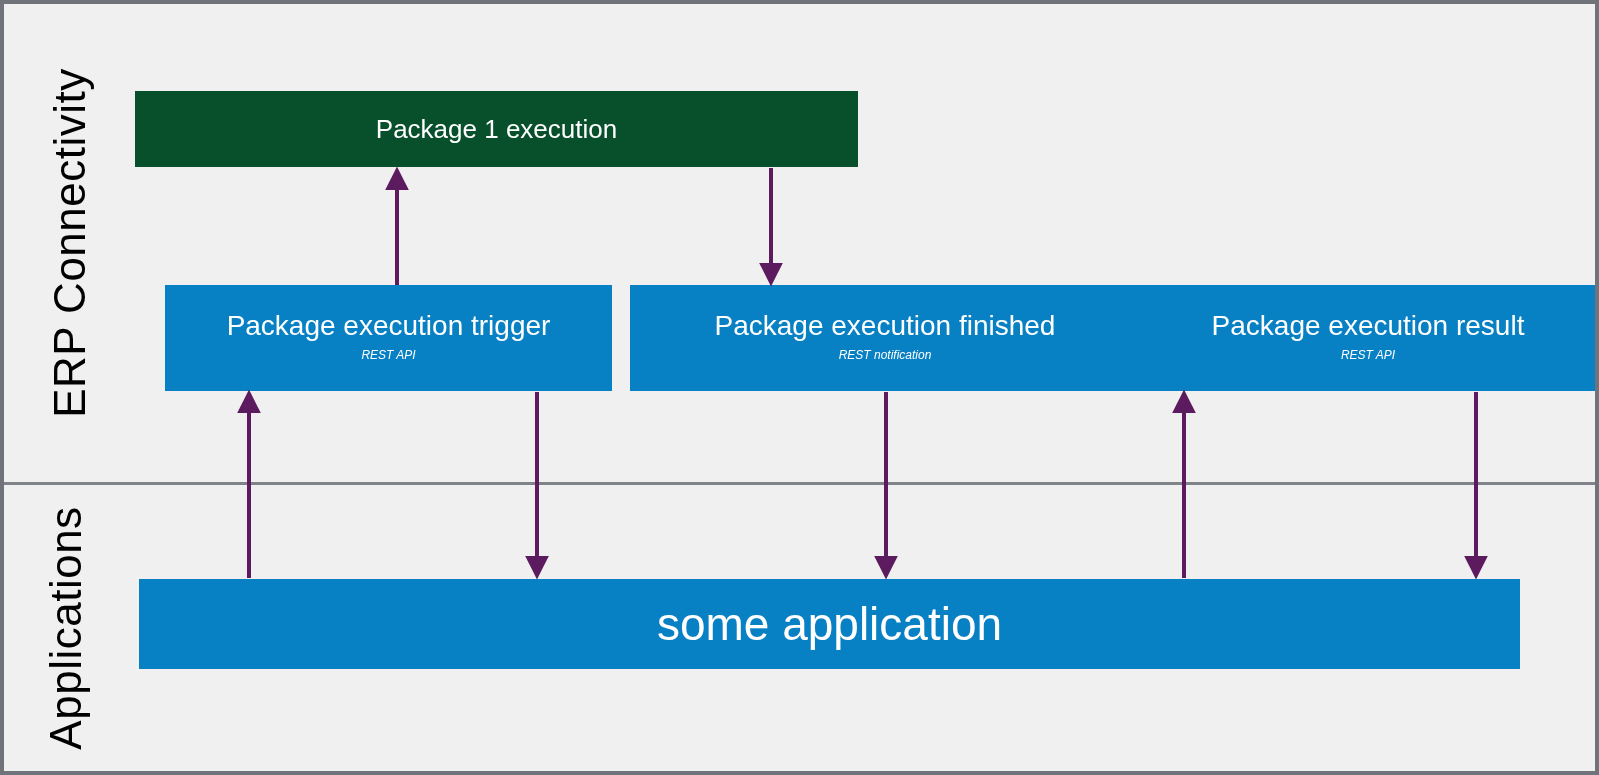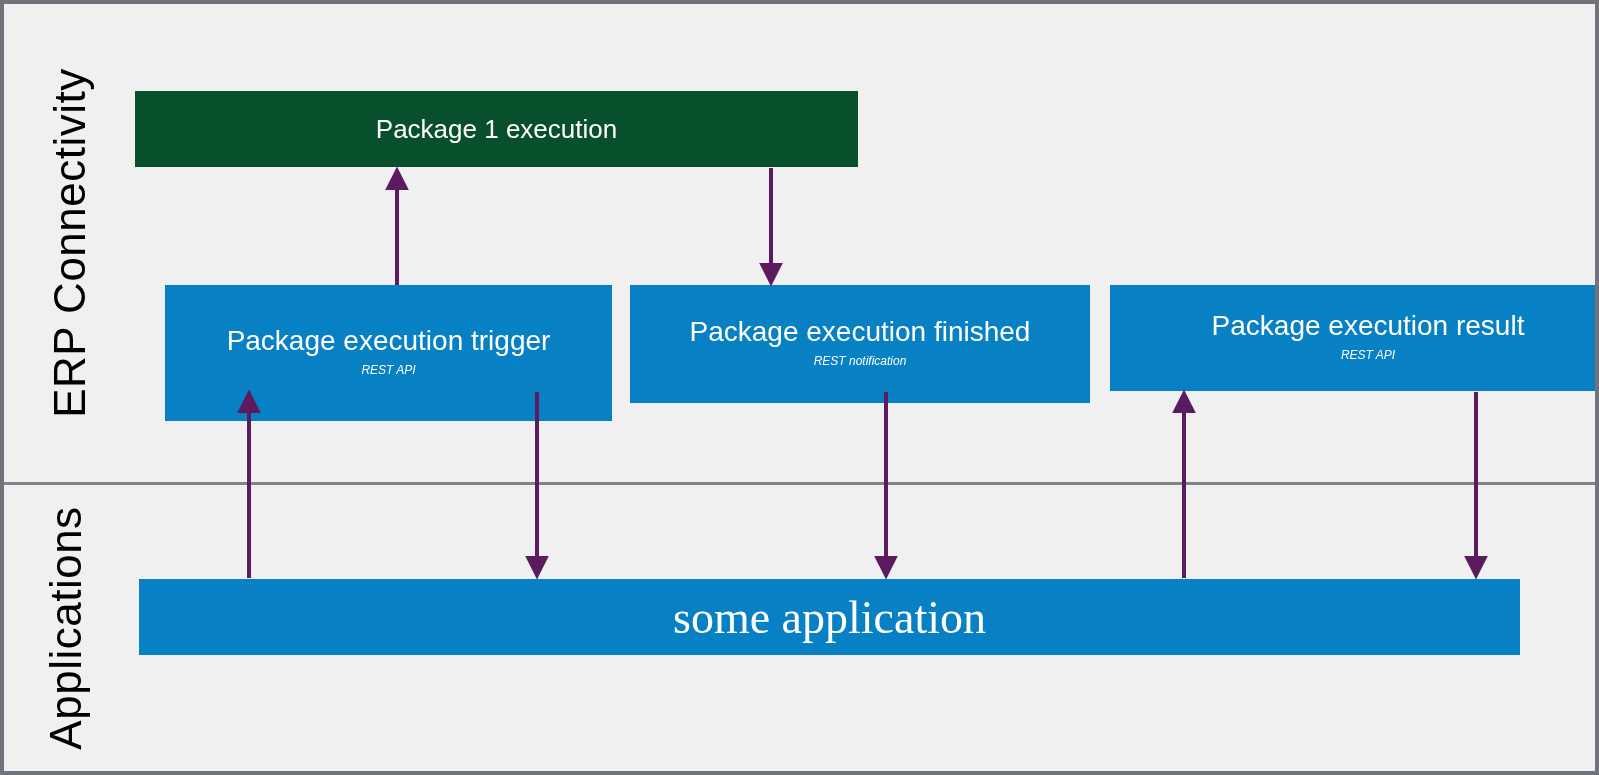--- a/index.html
+++ b/index.html
@@ -44,24 +44,24 @@
     align-items:center; justify-content:center;
     color:var(--node-text,#fff);
     z-index:5;
     text-align:center;
   }
   .node-green { background:var(--green,#08502c); left:135px; top:91px;  width:723px;  height:76px;text-align:center; }
   .node-green .title { font-size:26px; }
   .node-blue  { background:var(--blue,#0880c4); }
   .node-blue .title    { font-size:28px; line-height:34px; }
   .node-blue .subtitle { font-size:12px; font-style:italic; line-height:24px; }
-  .node-trigger  { left:165px;  top:285px; width:447px;  height:136px; }
-  .node-finished { left:630px;  top:285px; width:460px;  height:118px; }
+  .node-trigger  { left:165px;  top:285px; width:447px;  height:106px; }
+  .node-finished { left:630px;  top:285px; width:460px;  height:106px;padding-left:25px; }
   .node-result   { left:1110px; top:285px; width:516px;  height:106px; }
-  .node-app      { background:var(--blue,#0880c4); left:139px; top:579px; width:1381px; height:76px;font-family:Liberation Serif, serif; }
+  .node-app      { background:var(--blue,#0880c4); left:139px; top:579px; width:1381px; height:90px; }
   .node-app .title { font-size:46px; }
 
   svg.arrows { position:absolute; left:0; top:0; z-index:6; }
   svg.arrows line { stroke:var(--arrow,#5b1b5e); stroke-width:4; }
 </style>
 </head>
 <body>
 
 <div class="frame">
 

